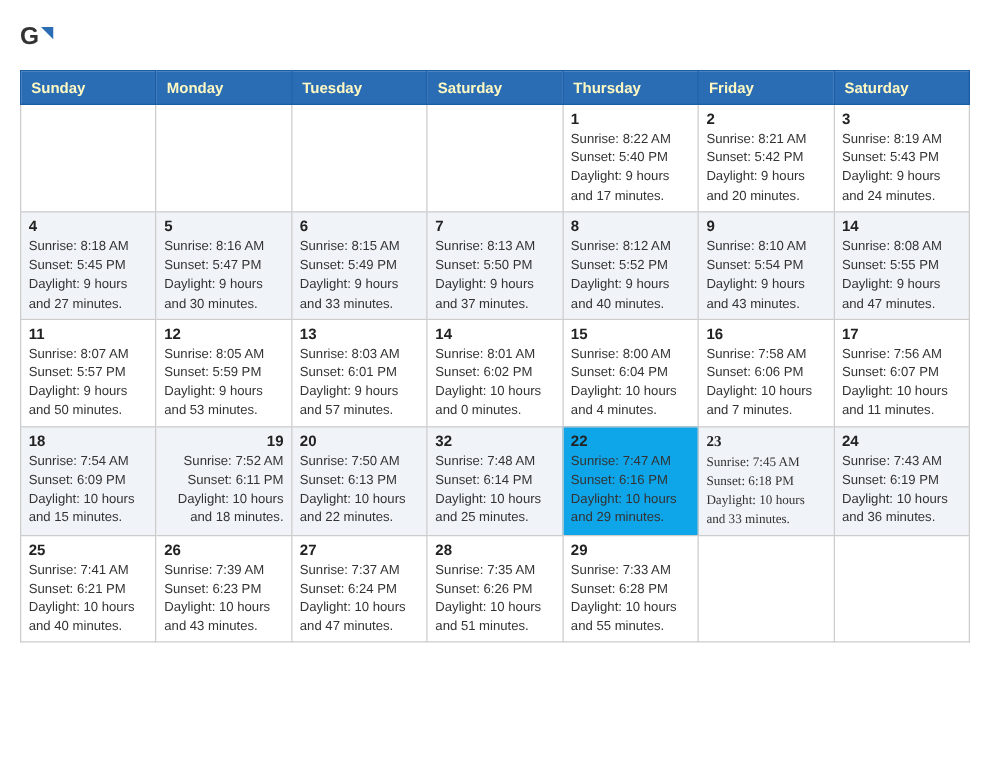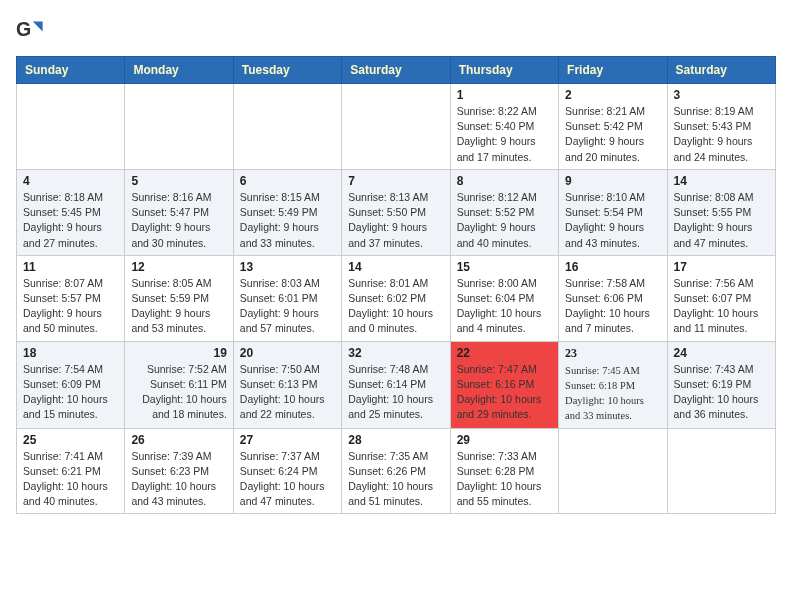--- a/index.html
+++ b/index.html
@@ -201,21 +201,21 @@
           <div class="day-info">Sunrise: 7:52 AM<br>Sunset: 6:11 PM<br>Daylight: 10 hours<br>and 18 minutes.</div>
         </td>
         <td style="background: rgb(240, 244, 248);">
           <span class="day-number">20</span>
           <div class="day-info">Sunrise: 7:50 AM<br>Sunset: 6:13 PM<br>Daylight: 10 hours<br>and 22 minutes.</div>
         </td>
         <td style="background: rgb(240, 244, 248);">
           <span class="day-number">32</span>
           <div class="day-info">Sunrise: 7:48 AM<br>Sunset: 6:14 PM<br>Daylight: 10 hours<br>and 25 minutes.</div>
         </td>
-        <td style="background: #ef4444;">
+        <td style="background: #0ea5e9;">
           <span class="day-number">22</span>
           <div class="day-info">Sunrise: 7:47 AM<br>Sunset: 6:16 PM<br>Daylight: 10 hours<br>and 29 minutes.</div>
         </td>
         <td style="background: rgb(240, 244, 248); font-family: Liberation Serif, serif;">
           <span class="day-number">23</span>
           <div class="day-info">Sunrise: 7:45 AM<br>Sunset: 6:18 PM<br>Daylight: 10 hours<br>and 33 minutes.</div>
         </td>
         <td style="background: rgb(240, 244, 248);">
           <span class="day-number">24</span>
           <div class="day-info">Sunrise: 7:43 AM<br>Sunset: 6:19 PM<br>Daylight: 10 hours<br>and 36 minutes.</div>

